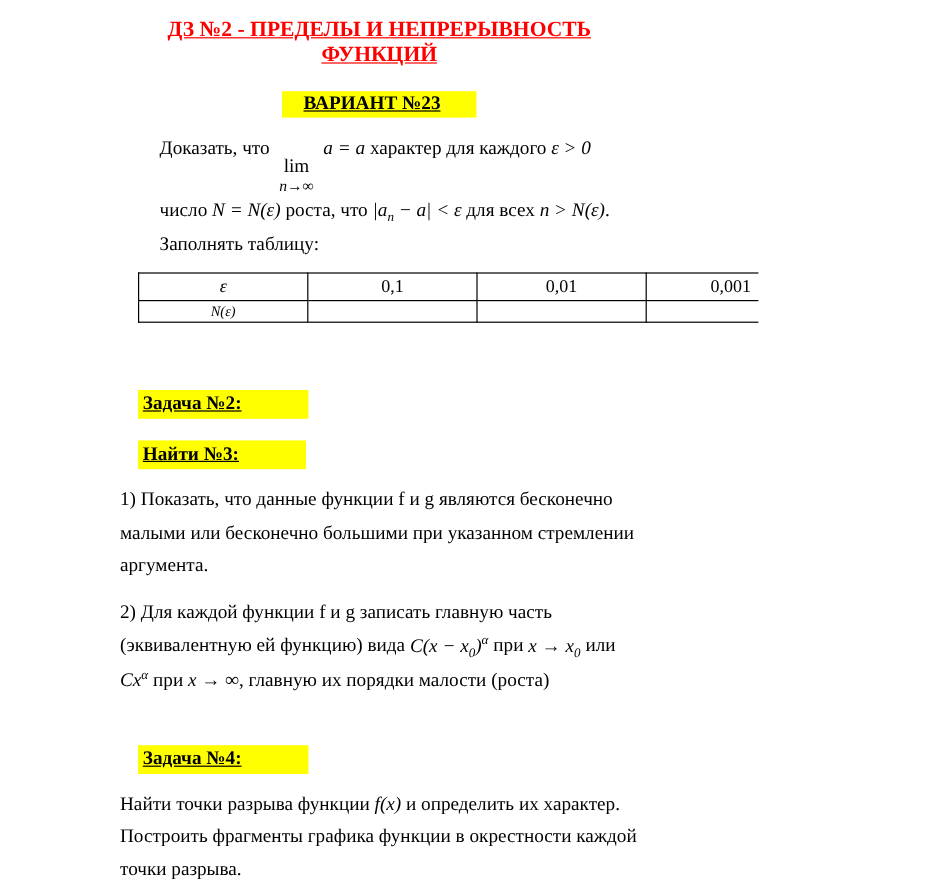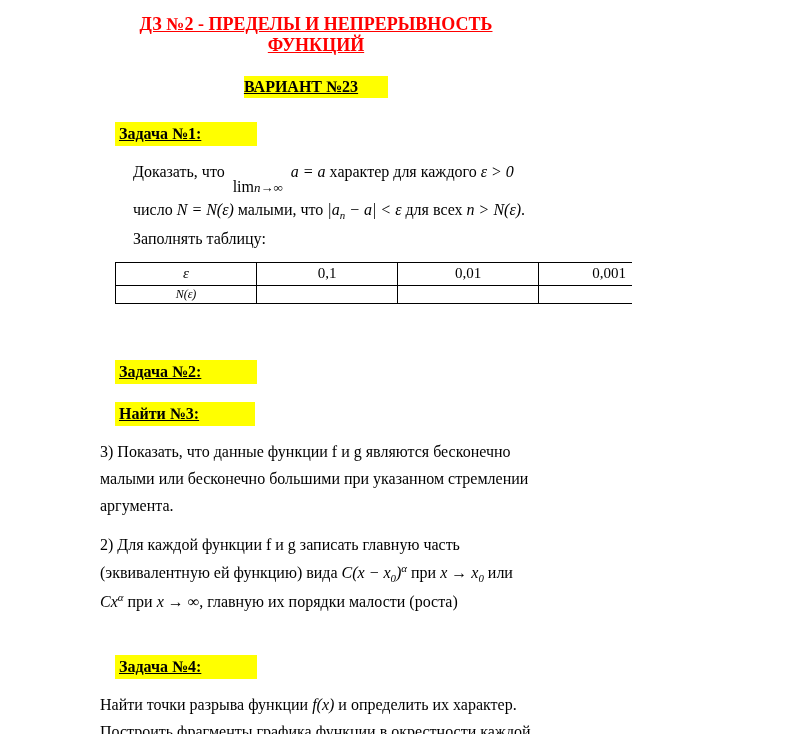--- a/index.html
+++ b/index.html
@@ -29,21 +29,21 @@
   .variant-row {
     text-align: center;
     margin-top: 20px;
   }
   .variant {
     display: inline-block;
     background: #ffff00;
     font-weight: bold;
     text-decoration: underline;
     font-size: 16px;
-    padding: 2px 30px 2px 0;
+    padding: 2px 30px 2px 18px;
   }
   .task-label-row {
     margin: 0;
   }
   .task-label {
     display: inline-block;
     margin-left: 15px;
     background: #ffff00;
     font-weight: bold;
     text-decoration: underline;
@@ -64,20 +64,21 @@
   .flush { margin-left: 0; }
 
   .math {
     font-style: italic;
     font-family: "Liberation Serif", "DejaVu Serif", serif;
   }
   sup, sub { font-size: 0.68em; }
 
   .lim {
     display: inline-flex;
+    flex-direction: column;
     align-items: center;
     vertical-align: -0.95em;
     line-height: 1.05;
     margin: 0 4px;
   }
   .lim-top {
     font-style: normal;
     font-size: 16px;
   }
   .lim-sub {
@@ -106,36 +107,33 @@
 <body>
 
 <div class="page">
 
   <h1 class="title">ДЗ №2 - ПРЕДЕЛЫ И НЕПРЕРЫВНОСТЬ ФУНКЦИЙ</h1>
 
   <div class="variant-row">
     <span class="variant">ВАРИАНТ №23</span>
   </div>
 
-  <div class="task-label-row row-task1">
-    <span class="task-label">Задача №1:</span>
-  </div>
 
   <p class="body-text indented">
     <span>Доказать, что</span>
     <span class="lim">
         <span class="lim-top">lim</span>
         <span class="lim-sub math">n→∞</span>
       </span>
     <span class="math">a = a</span>
     <span>характер для каждого</span>
     <span class="math">ε &gt; 0</span>
     <span>число</span>
     <span class="math">N = N(ε)</span>
-    <span>малыми, что</span>
+    <span>роста, что</span>
     <span class="math"><span>|a</span><sub>n</sub><span> − a| &lt; ε</span></span>
     <span>для всех</span>
     <span class="math">n &gt; N(ε)</span><span>. Заполнять таблицу:</span>
   </p>
 
   <table class="eps-table">
     <tbody>
         <tr>
       <td class="math">ε</td>
       <td>0,1</td>
@@ -153,21 +151,21 @@
 
   <div class="task-label-row row-task2">
     <span class="task-label">Задача №2:</span>
   </div>
 
 
   <div class="task-label-row row-task3">
     <span class="task-label">Найти №3:</span>
   </div>
 
-  <p class="body-text flush">3) Показать, что данные функции f и g являются бесконечно малыми или бесконечно большими при указанном стремлении аргумента.</p>
+  <p class="body-text flush">1) Показать, что данные функции f и g являются бесконечно малыми или бесконечно большими при указанном стремлении аргумента.</p>
 
   <p class="body-text flush">
     <span>2) Для каждой функции f и g записать главную часть (эквивалентную ей функцию) вида</span>
     <span class="math"><span>C(x − x</span><sub>0</sub><span>)</span><sup>α</sup></span>
     <span>при</span>
     <span class="math"><span>x → x</span><sub>0</sub></span>
     <span>или</span>
     <span class="math"><span>Cx</span><sup>α</sup></span>
     <span>при</span>
     <span class="math">x → ∞</span><span>, главную их порядки малости (роста)</span>

